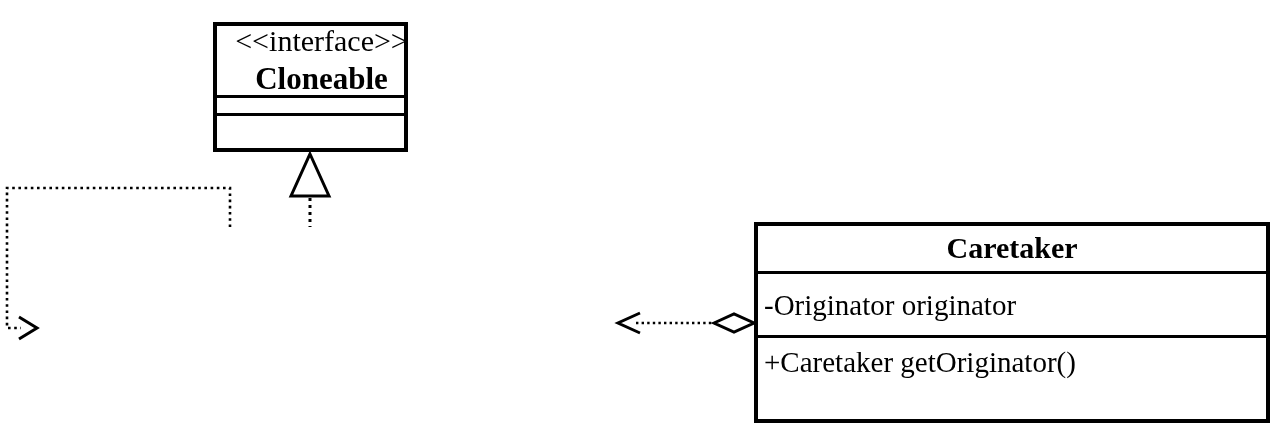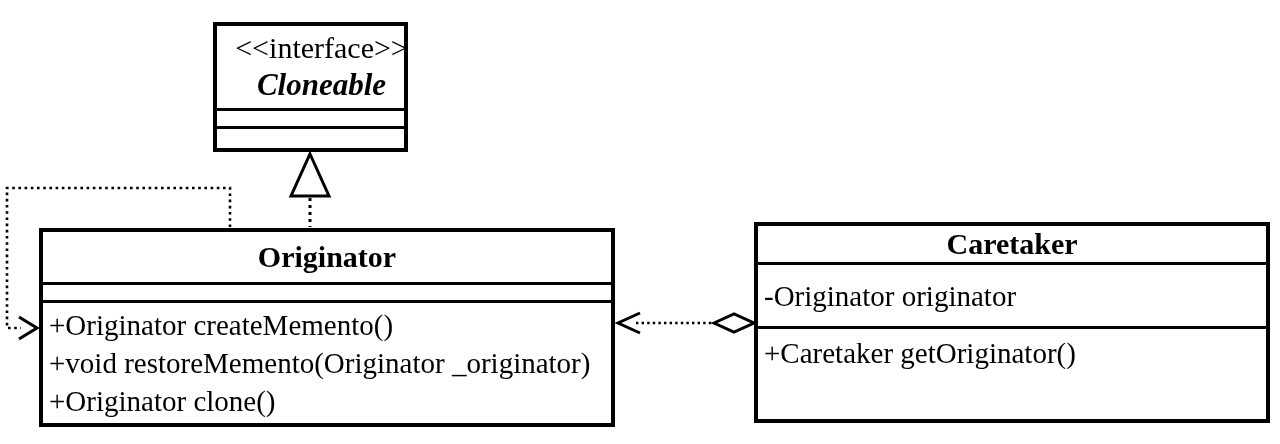--- a/index.html
+++ b/index.html
@@ -58,31 +58,31 @@
     box-sizing: border-box;
     padding-left: 6px;
   }
   .member-line {
     font-size: 29px;
     line-height: 38px;
     white-space: nowrap;
   }
   
   #box-cloneable { left: 213px; top: 22px; width: 195px; height: 130px; }
-  #box-cloneable .uml-title { height: 85px; padding-left: 22px; }
-  #box-cloneable .uml-name { font-size: 31px; font-style: italic; }
+  #box-cloneable .uml-title { height: 72px; padding-left: 22px; }
+  #box-cloneable .uml-name { font-size: 31px; }
   #box-cloneable .uml-attrs { height: 18px; }
   
   #box-originator { left: 39px; top: 228px; width: 576px; height: 199px; }
   #box-originator .uml-title { height: 53px; }
   #box-originator .uml-attrs { height: 18px; }
   #box-originator .uml-methods { padding-top: 3px; }
   
   #box-caretaker { left: 754px; top: 222px; width: 516px; height: 201px; }
-  #box-caretaker .uml-title { height: 39px; }
+  #box-caretaker .uml-title { height: 48px; }
   #box-caretaker .uml-attrs { height: 64px; }
   #box-caretaker .uml-methods { padding-top: 5px; }
 
   #relationship-layer {
     position: absolute;
     left: 0; top: 0;
     width: 1280px;
     height: 444px;
     pointer-events: none;
   }
@@ -94,31 +94,20 @@
 
   <div class="uml-class" id="box-cloneable">
     <div class="uml-title">
       <div class="uml-stereotype">&lt;&lt;interface&gt;&gt;</div>
       <div class="uml-name">Cloneable</div>
     </div>
     <div class="uml-attrs"></div>
     <div class="uml-methods"></div>
   </div>
 
-  <div class="uml-class" id="box-originator">
-    <div class="uml-title">
-      <div class="uml-name">Originator</div>
-    </div>
-    <div class="uml-attrs"></div>
-    <div class="uml-methods">
-      <div class="member-line">+Originator createMemento()</div>
-      <div class="member-line">+void restoreMemento(Originator _originator)</div>
-      <div class="member-line">+Originator clone()</div>
-    </div>
-  </div>
 
   <div class="uml-class" id="box-caretaker">
     <div class="uml-title">
       <div class="uml-name">Caretaker</div>
     </div>
     <div class="uml-attrs">
       <div class="member-line">-Originator originator</div>
     </div>
     <div class="uml-methods">
       <div class="member-line">+Caretaker getOriginator()</div>

